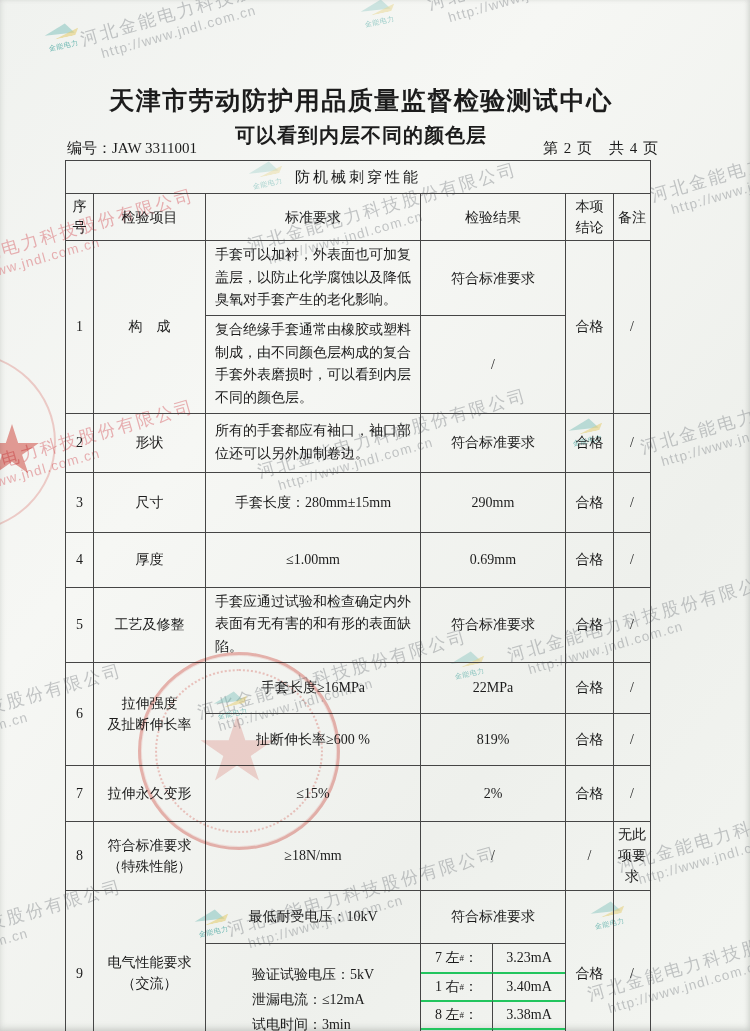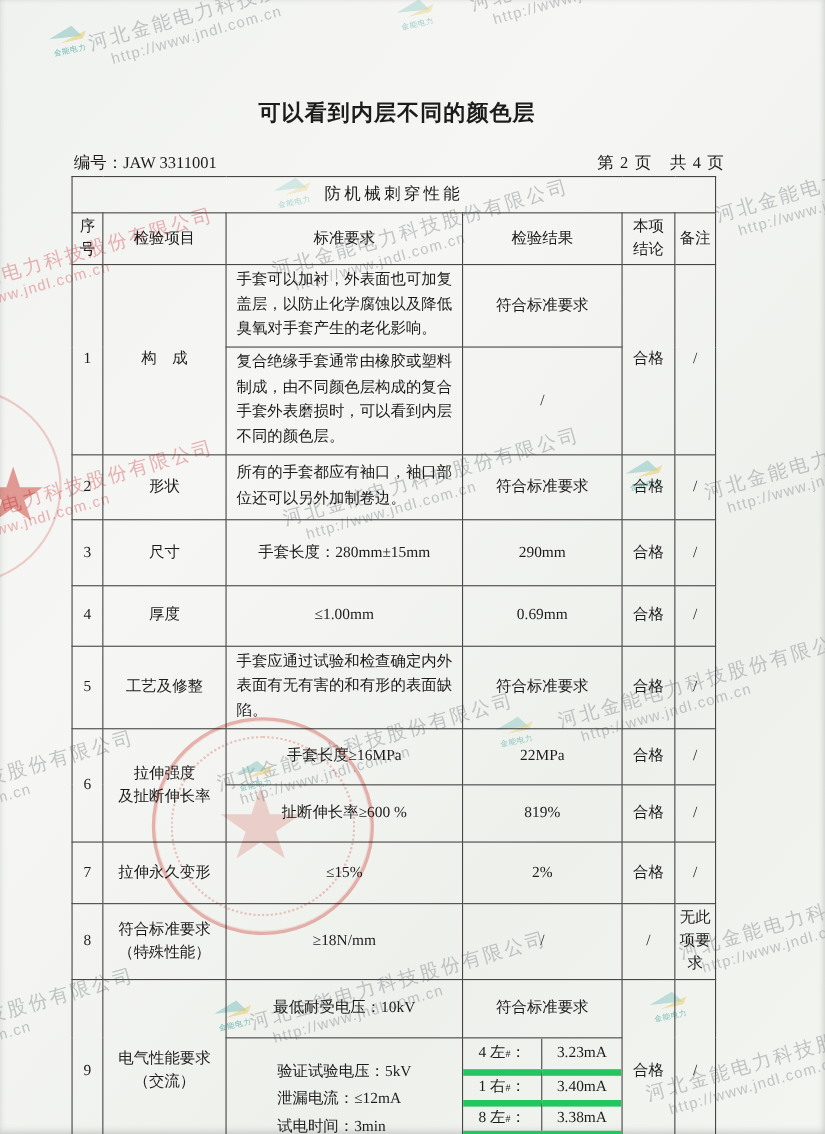--- a/index.html
+++ b/index.html
@@ -53,21 +53,21 @@
     text-align:center;vertical-align:middle;padding:2px 3px;line-height:1.5;
     overflow:hidden;word-break:break-all;}
   .results .tbl-title{font-size:15px;letter-spacing:3px;height:28px;}
   .results .hrow th{height:42px;}
   .std-left{text-align:left !important;padding:3px 9px !important;line-height:1.62 !important;}
   .prewrap{white-space:pre-line;}
   .cblock{display:inline-block;text-align:left;white-space:pre-line;line-height:1.8;}
   .meas-cell{padding:0 !important;}
   .meas-grid{display:grid;grid-template-columns:72px 1fr;grid-auto-rows:28px;height:112px;}
   .meas-grid div{display:flex;align-items:center;justify-content:center;
-    border-top:6px solid #22c55e;font-size:14px;}
+    border-top:2px solid #22c55e;font-size:14px;}
   .meas-grid div:nth-child(-n+2){border-top:none;}
   .meas-grid .ml{border-right:1px solid #454545;}
   sup.hash{font-size:9px;vertical-align:super;line-height:0;}
   
   .h-r1a td{height:48px;} .h-r1b td{height:76px;}
   .h-r2 td{height:52px;} .h-r3 td{height:55px;} .h-r4 td{height:50px;} .h-r5 td{height:52px;}
   .h-r6a td{height:46px;} .h-r6b td{height:47px;} .h-r7 td{height:51px;} .h-r8 td{height:64px;}
   .h-r9a td{height:48px;}
 </style>
 </head>
@@ -171,20 +171,21 @@
     </div>
     <div class="logo" style="left: 592px; top: 898px; opacity: 0.8;">
       <div class="s1"></div>
       <div class="s2"></div>
       <div class="lt">金能电力</div>
     </div>
   </div>
 
 <div class="content">
   <div class="hdr">
+    <h1>天津市劳动防护用品质量监督检验测试中心</h1>
     <h2>可以看到内层不同的颜色层</h2>
   </div>
   <div class="report-no">编号：JAW 3311001</div>
   <div class="page-ind">第 2 页　共 4 页</div>
 
   <table class="results">
     <colgroup>
         <col style="width:28px">
         <col style="width:112px">
         <col style="width:215px">
@@ -298,21 +299,21 @@
       <td rowspan="2">合格</td>
       <td rowspan="2">/</td>
     </tr>
     <tr>
       <td><span class="cblock">验证试验电压：5kV
 泄漏电流：≤12mA
 试电时间：3min</span></td>
       <td class="meas-cell">
         <div class="meas-grid">
           <div class="ml">
-                <span>4 左</span>
+                <span>7 左</span>
                 <sup class="hash">#</sup>
                 <span>：</span>
               </div>
           <div>3.23mA</div>
           <div class="ml">
                 <span>1 右</span>
                 <sup class="hash">#</sup>
                 <span>：</span>
               </div>
           <div>3.40mA</div>

